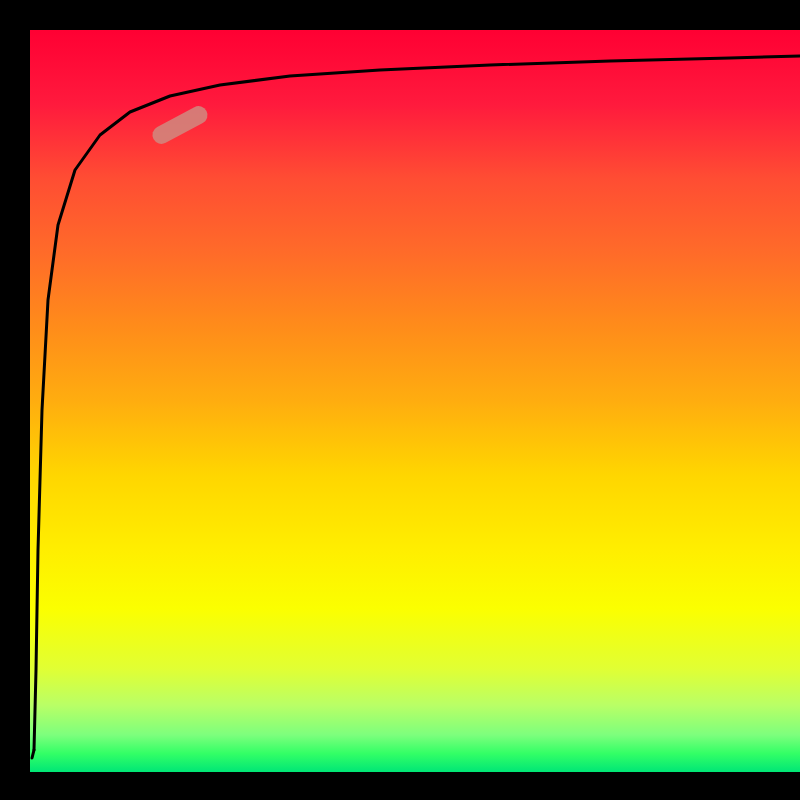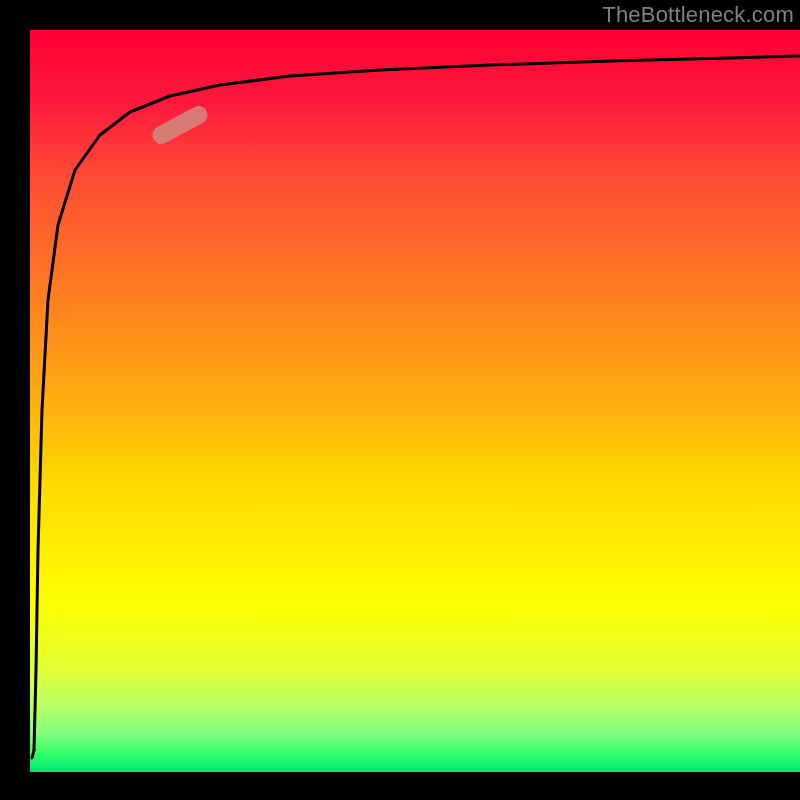--- a/index.html
+++ b/index.html
@@ -103,14 +103,13 @@
     <path d="M 4 720 L 2 728" fill="none" stroke="#000" stroke-width="3" stroke-linecap="round"></path>
 
     <g transform="translate(150 95) rotate(-28)">
       <rect x="-30" y="-9" width="60" height="18" rx="9" ry="9" fill="#d08a80" opacity="0.85"></rect>
     </g>
   </svg>
 
   <div class="left-axis"></div>
   <div class="bottom-axis"></div>
 
-  <div class="watermark">TheBottleneck.com</div>
 </div>
 
 </body></html>

